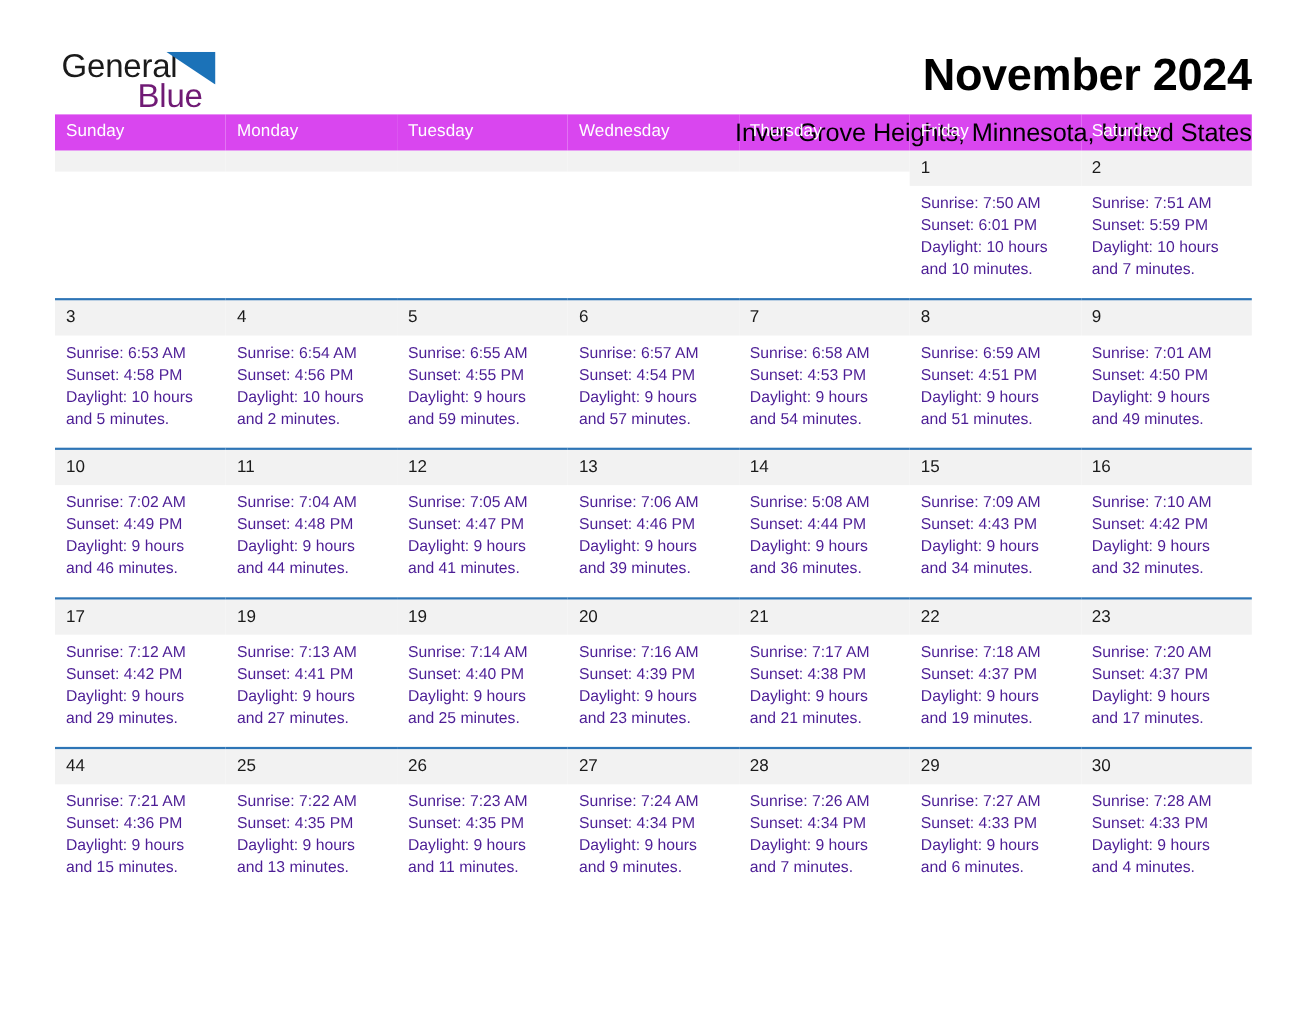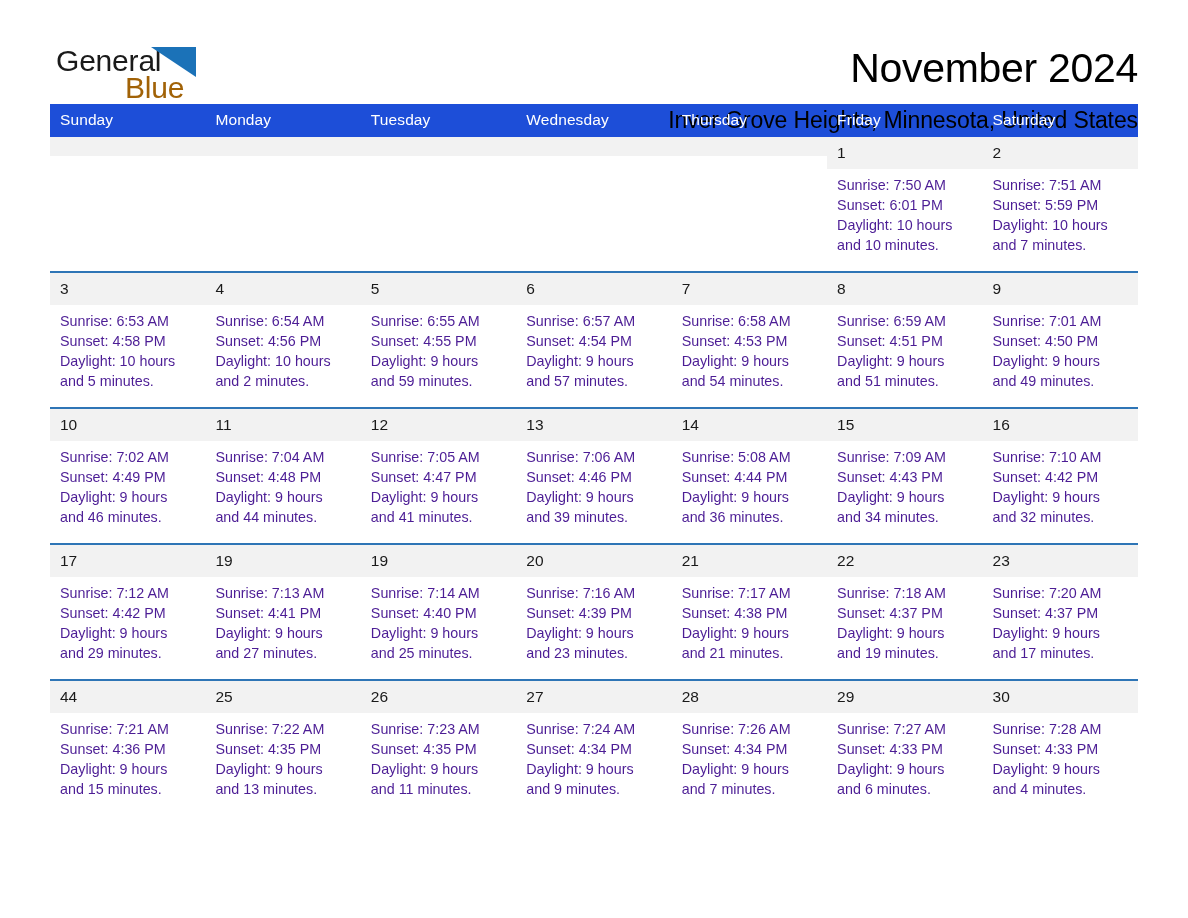--- a/index.html
+++ b/index.html
@@ -49,21 +49,21 @@
     color: #1a1a1a;
     font-family: Liberation Sans, sans-serif;
     white-space: nowrap;
   }
   .logo-blue {
     position: absolute;
     left: 75px;
     top: 27px;
     font-size: 30px;
     letter-spacing: -0.2px;
-    color: #a16207;
+    color: #701a75;
     font-family: "Liberation Sans", sans-serif;
     white-space: nowrap;
   }
   .logo-tri {
     position: absolute;
     left: 101px;
     top: 3px;
     width: 45px;
     height: 30px;
     background: #1b72b8;
@@ -71,21 +71,21 @@
   }
 
   
   .titles {
     text-align: right;
     flex: 1 1 auto;
     padding-top: 0px;
   }
   .month-title {
     font-size: 41px;
-    font-weight: normal;
+    font-weight: bold;
     color: #000;
     line-height: 48px;
     letter-spacing: -0.3px;
     white-space: nowrap;
   }
   .location-title {
     font-size: 23px;
     font-weight: normal;
     color: #000;
     line-height: 30px;
@@ -95,21 +95,21 @@
   }
 
   
   .cal {
     width: 1088px;
     border-collapse: collapse;
     table-layout: fixed;
     margin-top: 4px;
   }
   .cal th {
-    background: #1d4ed8;
+    background: #d946ef;
     color: #ffffff;
     font-size: 15.5px;
     font-weight: normal;
     text-align: left;
     padding: 7px 0 8px 10px;
     line-height: 18px;
     letter-spacing: 0.1px;
   }
   .cal td {
     vertical-align: top;

